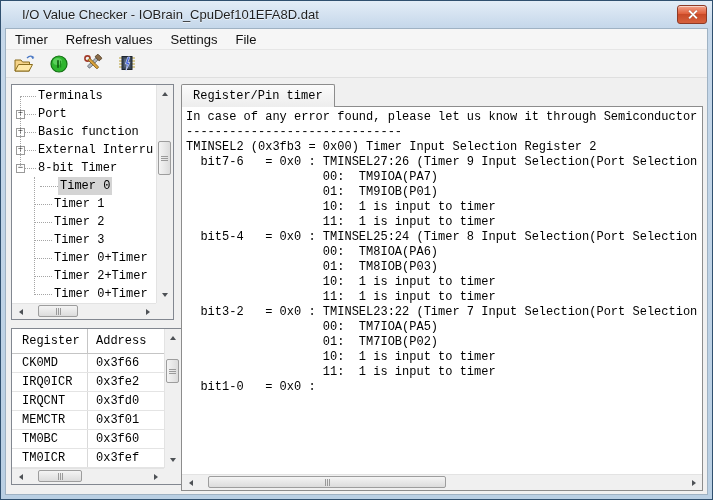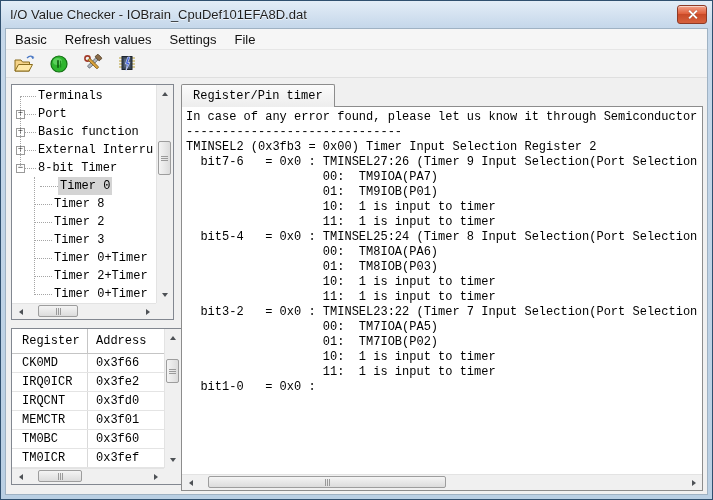--- a/index.html
+++ b/index.html
@@ -6,21 +6,21 @@
   *{box-sizing:border-box;}
   .win{
     position:relative;width:713px;height:500px;
     border:1px solid #30506f;
     background:linear-gradient(180deg,#e3edf7 0%,#c6d8ea 26px,#b9cfe3 100%);
     font-family:"Liberation Sans",sans-serif;
     overflow:hidden;
   }
   
   .titlebar{position:relative;height:26px;display:flex;align-items:center;padding-left:9px;}
-  .title-text{font-size:13px;color:#1f1f1f;text-shadow:0 1px 0 rgba(255,255,255,.7);}
+  .title-text{font-size:13px;color:#1f1f1f;text-shadow:0 1px 0 rgba(255,255,255,.7);margin-left:12px;}
   .close-btn{
     position:absolute;top:4px;right:5px;width:30px;height:19px;
     border:1px solid #8e3a26;border-radius:3px;
     background:linear-gradient(180deg,#f3a38c 0%,#e0603c 45%,#c94a28 50%,#d6613d 100%);
     box-shadow:inset 0 1px 0 rgba(255,255,255,.55);
     display:flex;align-items:center;justify-content:center;cursor:pointer;
   }
   .close-x{position:relative;width:9px;height:9px;}
   .close-x::before,.close-x::after{
     content:"";position:absolute;left:4px;top:-1px;width:2px;height:11px;background:#fff;
@@ -101,21 +101,21 @@
   <div class="titlebar">
     <span class="title-text">I/O Value Checker - IOBrain_CpuDef101EFA8D.dat</span>
     <div class="close-btn">
       <span class="close-x"></span>
     </div>
   </div>
 
   <div class="client">
 
     <div class="menubar">
-      <span class="menu-item">Basic</span>
+      <span class="menu-item">Timer</span>
       <span class="menu-item">Refresh values</span>
       <span class="menu-item">Settings</span>
       <span class="menu-item">File</span>
     </div>
 
     <div class="toolbar">
       <div class="tool-btn">
         <svg width="22" height="20" viewBox="0 0 22 20">
           <path d="M13 4 q3 -3 6 -1 l-1.5 .5 M19 3 l-.2 2" fill="none" stroke="#4a78c4" stroke-width="1.3"></path>
           <path d="M1 6 h6 l1.5 2 h7 v9 H1 z" fill="#f5d388" stroke="#8a6d1d" stroke-width="1"></path>
@@ -181,21 +181,21 @@
                 <span class="expander">−</span>
                 <span class="conn" style="width:11px"></span>
                 <span class="tree-label">8-bit Timer</span>
               </div>
               <div class="tree-row" style="padding-left: 28px;">
                 <span class="conn" style="width:18px"></span>
                 <span class="tree-label sel">Timer 0</span>
               </div>
               <div class="tree-row" style="padding-left: 22px;">
                 <span class="conn" style="width:18px"></span>
-                <span class="tree-label">Timer 8</span>
+                <span class="tree-label">Timer 1</span>
               </div>
               <div class="tree-row" style="padding-left: 22px;">
                 <span class="conn" style="width:18px"></span>
                 <span class="tree-label">Timer 2</span>
               </div>
               <div class="tree-row" style="padding-left: 22px;">
                 <span class="conn" style="width:18px"></span>
                 <span class="tree-label">Timer 3</span>
               </div>
               <div class="tree-row" style="padding-left: 22px;">

